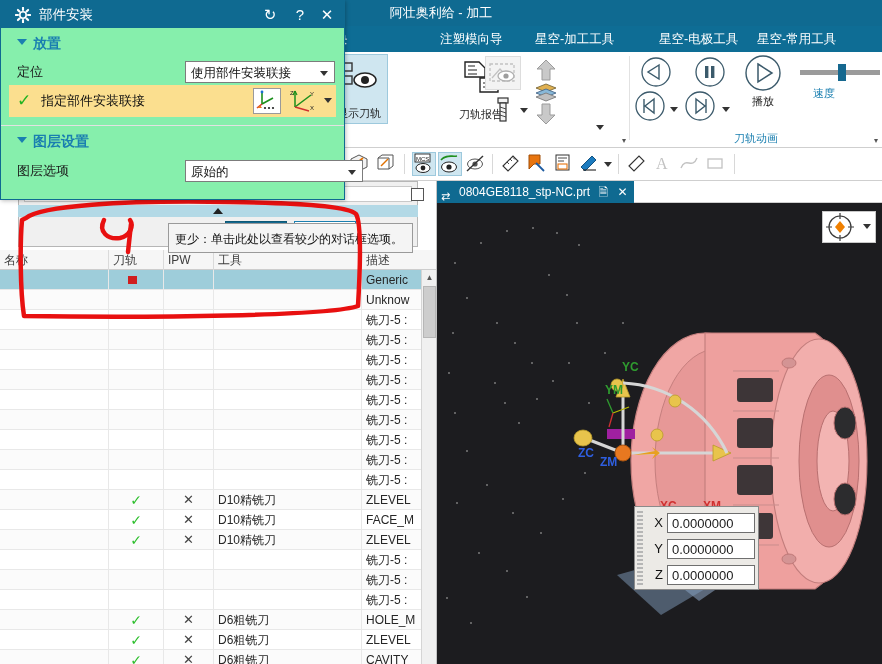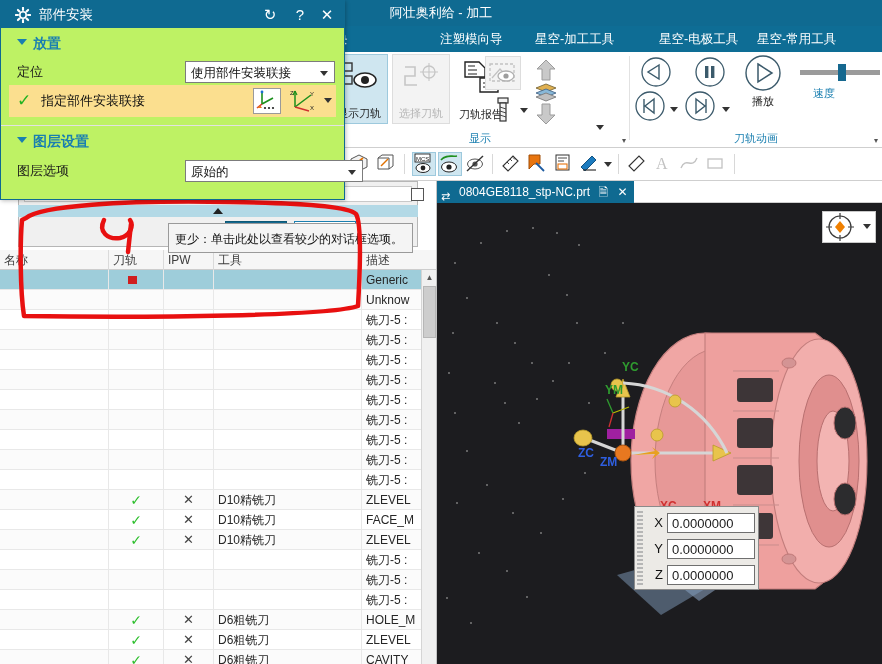--- a/index.html
+++ b/index.html
@@ -191,21 +191,21 @@
   #coordbox .val{
     position:absolute; left:22px; top:2px; width:88px; height:20px; line-height:20px;
     background:#ffffff; border:1px solid #6f6f6f; font-size:13px; color:#1a1a1a;
     padding-left:4px;
   }
   .axlabel{ position:absolute; font-size:12px; font-weight:bold; z-index:10; }
 
   
   #dlg{
     position:absolute; left:0; top:0; width:345px; height:200px; z-index:60;
-    background:#bef264; border:1px solid #0f6a91;
+    background:#86efac; border:1px solid #0f6a91;
     box-shadow:1px 1px 4px rgba(0,0,0,.25);
   }
   #dlg-title{
     position:absolute; left:0; top:0; width:343px; height:27px;
     background:#0f6a91; color:#ffffff;
   }
   #dlg-title .t{
     position:absolute; left:38px; top:0; height:27px; line-height:27px; font-size:13.5px;
   }
   #dlg-title .gear{ position:absolute; left:14px; top:6px; }
@@ -281,45 +281,34 @@
     <div class="tab" style="left: 440px;">注塑模向导</div>
     <div class="tab" style="left: 535px;">星空-加工工具</div>
     <div class="tab" style="left: 645px; margin-left: 14px;">星空-电极工具</div>
     <div class="tab" style="left: 757px;">星空-常用工具</div>
   </div>
 
 <div id="ribbon-body">
 
   <div class="rgroup" style="left:330px;width:300px;">
     <div class="gsep"></div>
-    <div class="glabel">显示</div>
     <div class="gexpand">▾</div>
 
     <div class="bigbtn sel" style="left:0px;">
       <span class="ico">
         <svg width="44" height="40" viewBox="0 0 44 40">
           <rect x="4" y="4" width="11" height="8" fill="none" stroke="#333" stroke-width="1.4"></rect>
           <rect x="4" y="17" width="11" height="8" fill="none" stroke="#333" stroke-width="1.4"></rect>
           <ellipse cx="28" cy="21" rx="11" ry="7" fill="#fff" stroke="#222" stroke-width="1.5"></ellipse>
           <circle cx="28" cy="21" r="4" fill="#222"></circle>
         </svg>
       </span>
       <span class="lbl">显示刀轨</span>
     </div>
 
-    <div class="bigbtn dis" style="left:62px;">
-      <span class="ico">
-        <svg width="44" height="40" viewBox="0 0 44 40">
-          <path d="M6 8 h10 v9 h-10 v9 h12" fill="none" stroke="#c6c6c6" stroke-width="1.6"></path>
-          <circle cx="30" cy="13" r="6" fill="none" stroke="#c6c6c6" stroke-width="1.3"></circle>
-          <path d="M30 4 v18 M21 13 h18" stroke="#c6c6c6" stroke-width="1.1"></path>
-        </svg>
-      </span>
-      <span class="lbl">选择刀轨</span>
-    </div>
 
     <div class="bigbtn" style="left:122px;">
       <span class="ico">
         <svg width="44" height="40" viewBox="0 0 44 40">
           <path d="M6 4 h14 l6 6 v9 h-20 z" fill="#fff" stroke="#222" stroke-width="1.4"></path>
           <path d="M9 8 h7 M9 12 h9 M9 16 h9" stroke="#222" stroke-width="1.1"></path>
           <path d="M21 20 h13 l5 5 v9 h-18 z" fill="#fff" stroke="#222" stroke-width="1.4"></path>
           <path d="M24 25 h8 M24 29 h10" stroke="#222" stroke-width="1.1"></path>
         </svg>
       </span>

